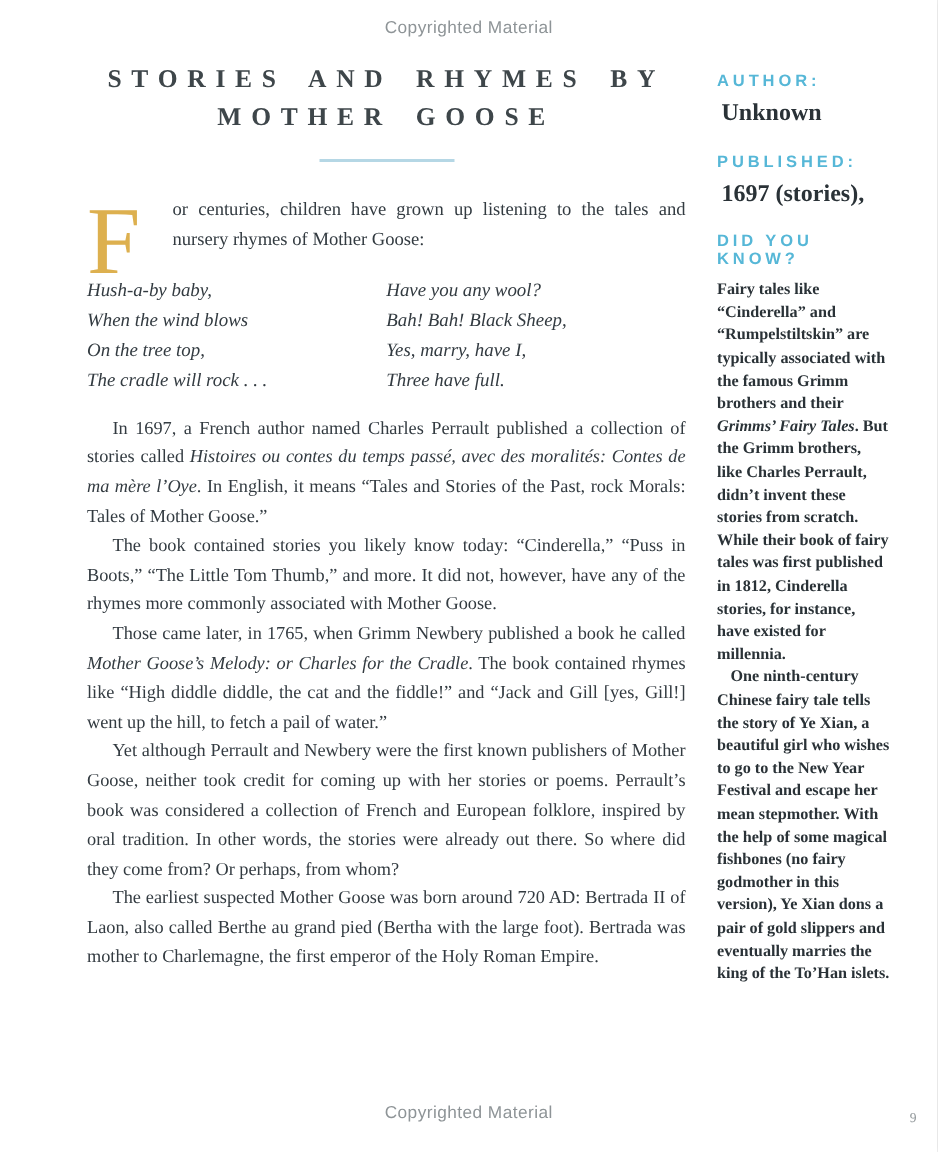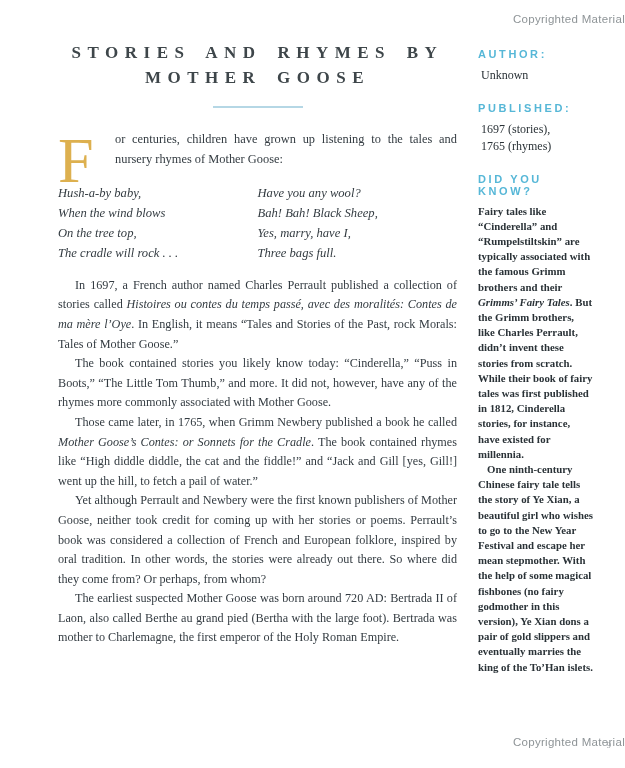--- a/index.html
+++ b/index.html
@@ -3,21 +3,21 @@
 <meta charset="utf-8">
 <style>
   html,body{margin:0;padding:0;background:#e8e8e8;}
   .page{
     position:relative;width:625px;height:768px;margin:0 auto;
     background:#ffffff;overflow:hidden;
     font-family:"Liberation Serif", serif;color:var(--body-color,#333b41);
     box-shadow:0 0 6px rgba(0,0,0,.2);
   }
   .copyright{
-    position:absolute;left:0;width:100%;text-align:right;
+    position:absolute;left:0;width:100%;text-align:center;
     font-family:"Liberation Sans", sans-serif;font-size:11.5px;
     color:var(--muted,#8e9497);letter-spacing:.3px;
   }
   .copyright.top{top:13px;}
   .copyright.bottom{top:736px;}
   .page-number{
     position:absolute;right:14px;top:740px;
     font-size:9px;color:var(--muted,#8e9497);
     font-family:"Liberation Serif", serif;
   }
@@ -61,21 +61,21 @@
   }
   .body-p em{font-style:italic;}
 
   
   .side-label{
     font-family:"Liberation Sans", sans-serif;font-weight:bold;
     font-size:11px;letter-spacing:2.6px;color:var(--accent-blue,#56b7d7);
     margin:0 0 7px 0;
   }
   .side-value{
-    font-size:12px;font-weight:normal;line-height:17.5px;
+    font-size:16px;font-weight:bold;line-height:17.5px;
     color:var(--side-color,#2a3237);margin:0 0 0 3px;
   }
   .side-section{margin-bottom:17px;}
   .dyk p{
     margin:0;font-size:10.8px;font-weight:bold;line-height:15.2px;
     color:var(--side-color,#2a3237);text-align:left;
   }
   .dyk p + p{text-indent:9px;}
   .dyk em{font-style:italic;}
 </style>
@@ -106,43 +106,42 @@
         <div class="verse-col">
           <div>Hush-a-by baby,</div>
           <div>When the wind blows</div>
           <div>On the tree top,</div>
           <div>The cradle will rock . . .</div>
         </div>
         <div class="verse-col">
           <div>Have you any wool?</div>
           <div>Bah! Bah! Black Sheep,</div>
           <div>Yes, marry, have I,</div>
-          <div>Three bags full.</div>
+          <div>Three have full.</div>
         </div>
       </div>
 
       <p class="body-p"><span>In 1697, a French author named Charles Perrault published a collection of stories called </span><em>Histoires ou contes du temps passé, avec des moralités: Contes de ma mère l’Oye</em><span>. In English, it means “Tales and Stories of the Past, rock Morals: Tales of Mother Goose.”</span></p>
       <p class="body-p"><span>The book contained stories you likely know today: “Cinderella,” “Puss in Boots,” “The Little Tom Thumb,” and more. It did not, however, have any of the rhymes more commonly associated with Mother Goose.</span></p>
-      <p class="body-p"><span>Those came later, in 1765, when Grimm Newbery published a book he called </span><em>Mother Goose’s Contes: or Sonnets for the Cradle</em><span>. The book contained rhymes like “High diddle diddle, the cat and the fiddle!” and “Jack and Gill [yes, Gill!] went up the hill, to fetch a pail of water.”</span></p>
+      <p class="body-p"><span>Those came later, in 1765, when Grimm Newbery published a book he called </span><em>Mother Goose’s Melody: or Charles for the Cradle</em><span>. The book contained rhymes like “High diddle diddle, the cat and the fiddle!” and “Jack and Gill [yes, Gill!] went up the hill, to fetch a pail of water.”</span></p>
       <p class="body-p"><span>Yet although Perrault and Newbery were the first known publishers of Mother Goose, neither took credit for coming up with her stories or poems. Perrault’s book was considered a collection of French and European folklore, inspired by oral tradition. In other words, the stories were already out there. So where did they come from? Or perhaps, from whom?</span></p>
       <p class="body-p"><span>The earliest suspected Mother Goose was born around 720 AD: Bertrada II of Laon, also called Berthe au grand pied (Bertha with the large foot). Bertrada was mother to Charlemagne, the first emperor of the Holy Roman Empire.</span></p>
 
     </div>
 
     <aside class="sidebar">
 
       <div class="side-section">
         <div class="side-label">AUTHOR:</div>
         <div class="side-value">Unknown</div>
       </div>
 
       <div class="side-section">
         <div class="side-label">PUBLISHED:</div>
         <div class="side-value">1697 (stories),</div>
-        <div class="side-value">1765 (rhymes)</div>
       </div>
 
       <div class="side-section dyk">
         <div class="side-label">DID YOU KNOW?</div>
         <p><span>Fairy tales like “Cinderella” and “Rumpelstiltskin” are typically associated with the famous Grimm brothers and their </span><em>Grimms’ Fairy Tales</em><span>. But the Grimm brothers, like Charles Perrault, didn’t invent these stories from scratch. While their book of fairy tales was first published in 1812, Cinderella stories, for instance, have existed for millennia.</span></p>
         <p><span>One ninth-century Chinese fairy tale tells the story of Ye Xian, a beautiful girl who wishes to go to the New Year Festival and escape her mean stepmother. With the help of some magical fishbones (no fairy godmother in this version), Ye Xian dons a pair of gold slippers and eventually marries the king of the To’Han islets.</span></p>
       </div>
 
     </aside>
   </div>

